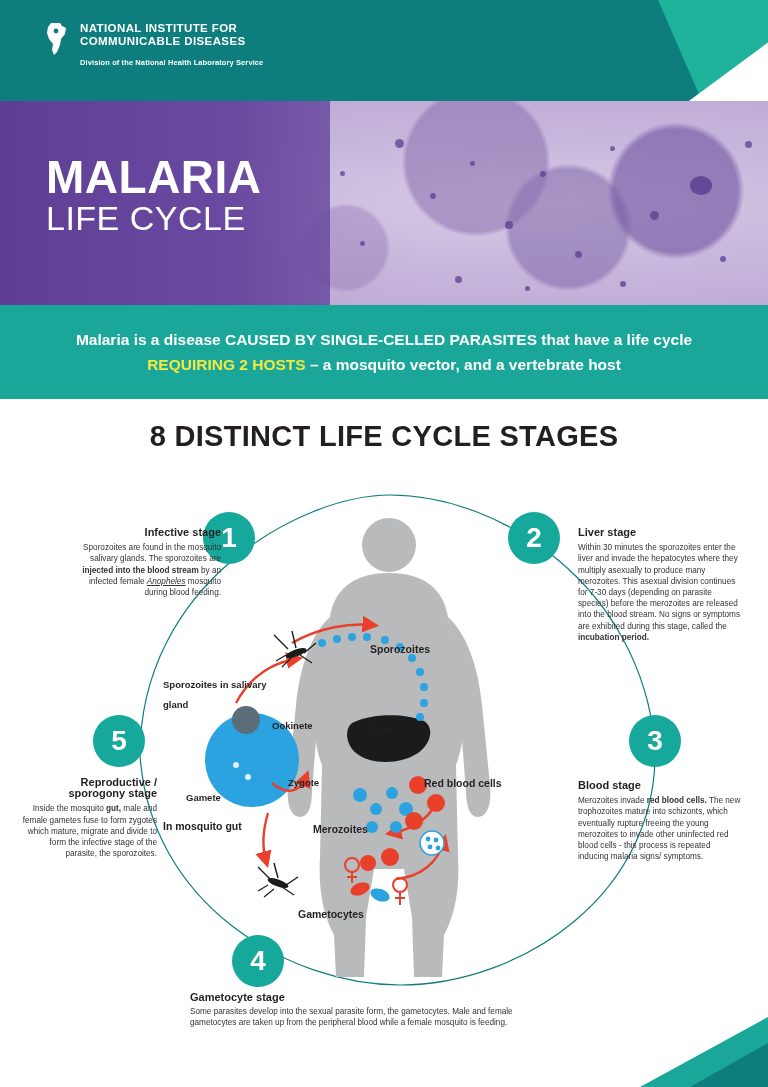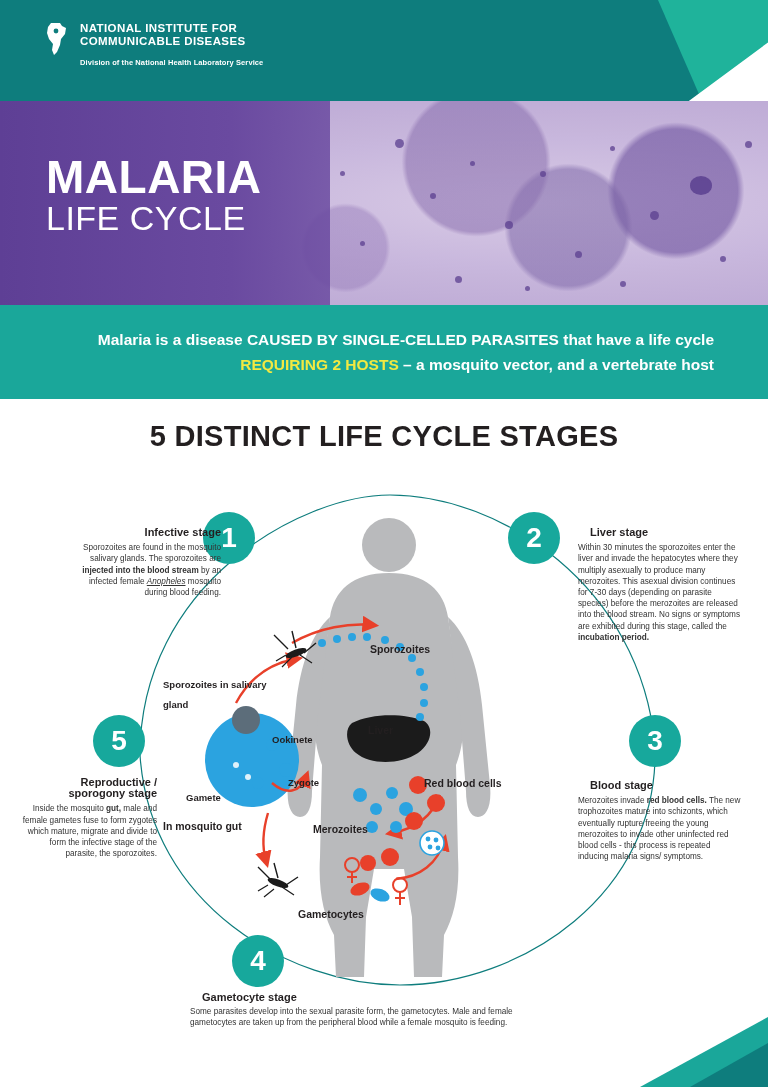--- a/index.html
+++ b/index.html
@@ -60,21 +60,21 @@
   .hero-title .l1{font-size:46px;font-weight:bold;letter-spacing:.5px;line-height:42px;}
   .hero-title .l2{font-size:34px;font-weight:normal;letter-spacing:.5px;line-height:40px;}
 
   
   .subbar{
     position:absolute;left:0;top:305px;width:768px;height:94px;
     background:#1aa79a;
     display:flex;align-items:center;justify-content:center;
   }
   .subbar p{
-    margin:13px;width:660px;text-align:right;color:#ffffff;
+    margin:13px;width:660px;text-align:center;color:#ffffff;
     font-size:15.5px;line-height:25px;font-weight:bold;
   }
   .subbar .hl{color:#f2e941;}
 
   
   .main-title{
     position:absolute;left:0;top:420px;width:768px;text-align:center;
     font-size:29px;font-weight:bold;color:#231f20;letter-spacing:.3px;
   }
 
@@ -89,36 +89,36 @@
     display:flex;align-items:center;justify-content:center;
   }
   .num.n1{left:203px;top:47px;}
   .num.n2{left:508px;top:47px;}
   .num.n3{left:629px;top:250px;}
   .num.n4{left:232px;top:470px;}
   .num.n5{left:93px;top:250px;}
 
   
   .tb{position:absolute;font-size:8.2px;line-height:11.2px;color:#333;}
-  .tb h4{margin:0 0 4px 12px;font-size:11px;color:#231f20;}
+  .tb h4{margin:0 0 4px 0;font-size:11px;color:#231f20;}
   .tb.t1{left:76px;top:62px;width:145px;text-align:right;}
   .tb.t2{left:578px;top:62px;width:165px;}
   .tb.t3{left:578px;top:315px;width:165px;}
   .tb.t5{left:22px;top:312px;width:135px;text-align:right;}
   .tb.t4{left:190px;top:527px;width:360px;}
   .tb.t4 h4{margin-bottom:3px;}
   .tb i{font-style:italic;text-decoration:underline;}
   .tb b{font-weight:bold;text-align:center;}
 
   
   .dl{position:absolute;font-size:10.5px;font-weight:bold;color:#231f20;}
   .dl.small{font-size:9.5px;}
   .lbl-sporozoites{left:370px;top:178px;}
   .lbl-salivary{left:163px;top:210px;width:110px;line-height:20px;}
-  .lbl-ookinete{left:272px;top:269px;}
+  .lbl-ookinete{left:272px;top:255px;}
   .lbl-zygote{left:288px;top:312px;}
   .lbl-gamete{left:186px;top:327px;}
   .lbl-mosquito-gut{left:163px;top:355px;}
   .lbl-liver{left:368px;top:259px;}
   .lbl-rbc{left:424px;top:312px;}
   .lbl-merozoites{left:313px;top:358px;}
   .lbl-gametocytes{left:298px;top:443px;}
 </style>
 </head>
 <body>
@@ -165,21 +165,21 @@
     <div class="hero-title">
       <div class="l1">MALARIA</div>
       <div class="l2">LIFE CYCLE</div>
     </div>
   </div>
 
   <div class="subbar">
     <p><span>Malaria is a disease CAUSED BY SINGLE-CELLED PARASITES that have a life cycle </span><span class="hl">REQUIRING 2 HOSTS</span><span> – a mosquito vector, and a vertebrate host</span></p>
   </div>
 
-  <div class="main-title">5 DISTINCT LIFE CYCLE STAGES</div>
+  <div class="main-title">8 DISTINCT LIFE CYCLE STAGES</div>
 
   <div class="diagram">
 
     <svg class="arcs" viewBox="0 0 768 560">
 
       <path d="M140 290 C 140 120, 300 30, 390 30" fill="none" stroke="#0e7d7d" stroke-width="1.2"></path>
       <path d="M390 30 C 500 30, 640 120, 655 280" fill="none" stroke="#0e7d7d" stroke-width="1.2"></path>
       <path d="M655 280 C 660 430, 520 520, 400 520" fill="none" stroke="#0e7d7d" stroke-width="1.2"></path>
       <path d="M400 520 C 290 520, 150 440, 140 290" fill="none" stroke="#0e7d7d" stroke-width="1.2"></path>
 

